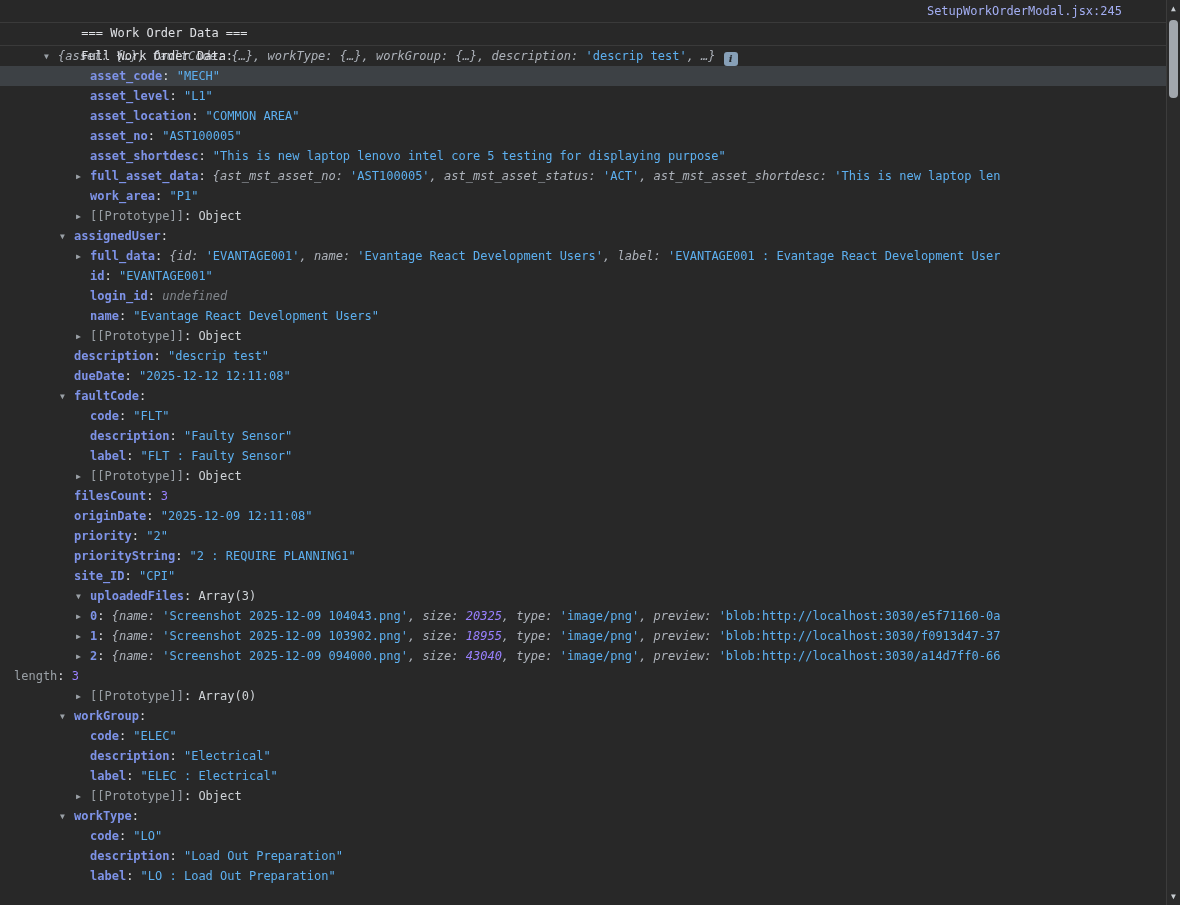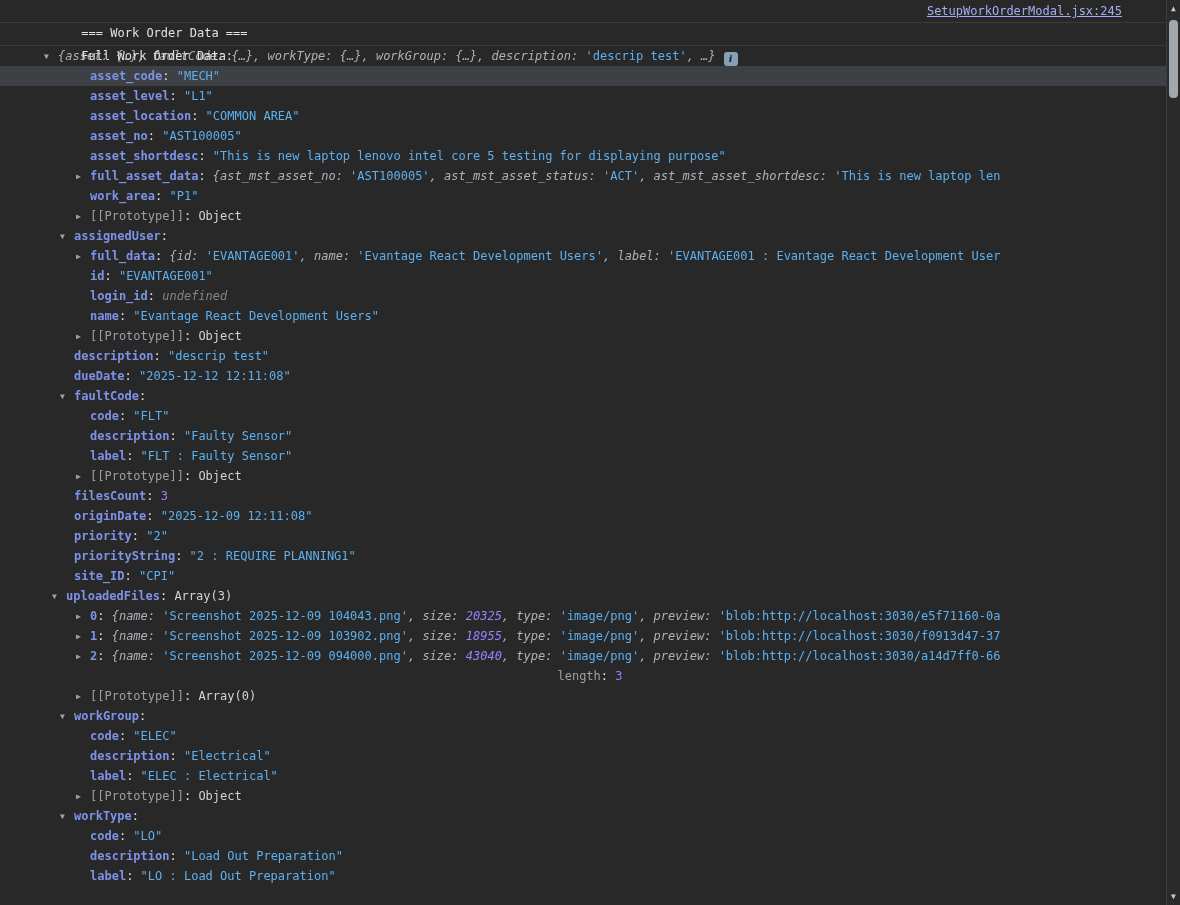--- a/index.html
+++ b/index.html
@@ -13,21 +13,21 @@
   .console { position:relative; width:1180px; height:905px; overflow:hidden; background:#282828; }
   .content { position:absolute; left:0; top:0; width:1166px; height:905px; overflow:hidden; }
 
   .msg-row {
     position:relative; height:23px; line-height:22px;
     border-bottom:1px solid #3a3a3a; padding-left:38px; white-space:pre;
   }
   .msg-text { color:#dfe1e5; }
   .src-link {
     position:absolute; right:44px; top:0; color:#a3aef2;
-    text-decoration:underline; cursor:pointer;
+    cursor:pointer;
   }
 
   .tree { }
   .trow { height:20px; line-height:20px; white-space:pre; overflow:hidden; }
   .trow.hl { background:#3d4145; }
   .arrow { display:inline-block; width:14px; font-size:8px; color:#9aa0a6; vertical-align:1px; }
 
   .tok-k  { color:#7e93e8; font-weight:bold; }
   .tok-b  { color:#dfe1e5; }
   .tok-s  { color:#5db0f0; }
@@ -98,25 +98,25 @@
         <div class="trow" style="padding-left: 60px;"><span class="arrow">▼</span><span class="tok-k">faultCode</span><span class="tok-b">:</span></div>
         <div class="trow" style="padding-left: 76px;"><span class="arrow"></span><span class="tok-k">code</span><span class="tok-b">: </span><span class="tok-s">"FLT"</span></div>
         <div class="trow" style="padding-left: 76px;"><span class="arrow"></span><span class="tok-k">description</span><span class="tok-b">: </span><span class="tok-s">"Faulty Sensor"</span></div>
         <div class="trow" style="padding-left: 76px;"><span class="arrow"></span><span class="tok-k">label</span><span class="tok-b">: </span><span class="tok-s">"FLT : Faulty Sensor"</span></div>
         <div class="trow" style="padding-left: 76px;"><span class="arrow">▶</span><span class="tok-sub">[[Prototype]]</span><span class="tok-b">: </span><span class="tok-pl">Object</span></div>
         <div class="trow" style="padding-left: 60px;"><span class="arrow"></span><span class="tok-k">filesCount</span><span class="tok-b">: </span><span class="tok-n">3</span></div>
         <div class="trow" style="padding-left: 60px;"><span class="arrow"></span><span class="tok-k">originDate</span><span class="tok-b">: </span><span class="tok-s">"2025-12-09 12:11:08"</span></div>
         <div class="trow" style="padding-left: 60px;"><span class="arrow"></span><span class="tok-k">priority</span><span class="tok-b">: </span><span class="tok-s">"2"</span></div>
         <div class="trow" style="padding-left: 60px;"><span class="arrow"></span><span class="tok-k">priorityString</span><span class="tok-b">: </span><span class="tok-s">"2 : REQUIRE PLANNING1"</span></div>
         <div class="trow" style="padding-left: 60px;"><span class="arrow"></span><span class="tok-k">site_ID</span><span class="tok-b">: </span><span class="tok-s">"CPI"</span></div>
-        <div class="trow" style="padding-left: 52px;"><span class="arrow">▼</span><span class="tok-k">uploadedFiles</span><span class="tok-b">: </span><span class="tok-pl">Array(3)</span></div>
+        <div class="trow" style="padding-left: 76px;"><span class="arrow">▼</span><span class="tok-k">uploadedFiles</span><span class="tok-b">: </span><span class="tok-pl">Array(3)</span></div>
         <div class="trow" style="padding-left: 76px;"><span class="arrow">▶</span><span class="tok-k">0</span><span class="tok-b">: </span><span class="tok-pb">{</span><span class="tok-pk">name</span><span class="tok-pb">: </span><span class="tok-ps">'Screenshot 2025-12-09 104043.png'</span><span class="tok-pb">, </span><span class="tok-pk">size</span><span class="tok-pb">: </span><span class="tok-pn">20325</span><span class="tok-pb">, </span><span class="tok-pk">type</span><span class="tok-pb">: </span><span class="tok-ps">'image/png'</span><span class="tok-pb">, </span><span class="tok-pk">preview</span><span class="tok-pb">: </span><span class="tok-ps">'blob:http://localhost:3030/e5f71160-0a</span></div>
         <div class="trow" style="padding-left: 76px;"><span class="arrow">▶</span><span class="tok-k">1</span><span class="tok-b">: </span><span class="tok-pb">{</span><span class="tok-pk">name</span><span class="tok-pb">: </span><span class="tok-ps">'Screenshot 2025-12-09 103902.png'</span><span class="tok-pb">, </span><span class="tok-pk">size</span><span class="tok-pb">: </span><span class="tok-pn">18955</span><span class="tok-pb">, </span><span class="tok-pk">type</span><span class="tok-pb">: </span><span class="tok-ps">'image/png'</span><span class="tok-pb">, </span><span class="tok-pk">preview</span><span class="tok-pb">: </span><span class="tok-ps">'blob:http://localhost:3030/f0913d47-37</span></div>
         <div class="trow" style="padding-left: 76px;"><span class="arrow">▶</span><span class="tok-k">2</span><span class="tok-b">: </span><span class="tok-pb">{</span><span class="tok-pk">name</span><span class="tok-pb">: </span><span class="tok-ps">'Screenshot 2025-12-09 094000.png'</span><span class="tok-pb">, </span><span class="tok-pk">size</span><span class="tok-pb">: </span><span class="tok-pn">43040</span><span class="tok-pb">, </span><span class="tok-pk">type</span><span class="tok-pb">: </span><span class="tok-ps">'image/png'</span><span class="tok-pb">, </span><span class="tok-pk">preview</span><span class="tok-pb">: </span><span class="tok-ps">'blob:http://localhost:3030/a14d7ff0-66</span></div>
-        <div class="trow" style=" text-align: center;"><span class="arrow"></span><span class="tok-sub">length</span><span class="tok-b">: </span><span class="tok-n">3</span></div>
+        <div class="trow" style=""><span class="arrow"></span><span class="tok-sub">length</span><span class="tok-b">: </span><span class="tok-n">3</span></div>
         <div class="trow" style="padding-left: 76px;"><span class="arrow">▶</span><span class="tok-sub">[[Prototype]]</span><span class="tok-b">: </span><span class="tok-pl">Array(0)</span></div>
         <div class="trow" style="padding-left: 60px;"><span class="arrow">▼</span><span class="tok-k">workGroup</span><span class="tok-b">:</span></div>
         <div class="trow" style="padding-left: 76px;"><span class="arrow"></span><span class="tok-k">code</span><span class="tok-b">: </span><span class="tok-s">"ELEC"</span></div>
         <div class="trow" style="padding-left: 76px;"><span class="arrow"></span><span class="tok-k">description</span><span class="tok-b">: </span><span class="tok-s">"Electrical"</span></div>
         <div class="trow" style="padding-left: 76px;"><span class="arrow"></span><span class="tok-k">label</span><span class="tok-b">: </span><span class="tok-s">"ELEC : Electrical"</span></div>
         <div class="trow" style="padding-left: 76px;"><span class="arrow">▶</span><span class="tok-sub">[[Prototype]]</span><span class="tok-b">: </span><span class="tok-pl">Object</span></div>
         <div class="trow" style="padding-left: 60px;"><span class="arrow">▼</span><span class="tok-k">workType</span><span class="tok-b">:</span></div>
         <div class="trow" style="padding-left: 76px;"><span class="arrow"></span><span class="tok-k">code</span><span class="tok-b">: </span><span class="tok-s">"LO"</span></div>
         <div class="trow" style="padding-left: 76px;"><span class="arrow"></span><span class="tok-k">description</span><span class="tok-b">: </span><span class="tok-s">"Load Out Preparation"</span></div>
         <div class="trow" style="padding-left: 76px;"><span class="arrow"></span><span class="tok-k">label</span><span class="tok-b">: </span><span class="tok-s">"LO : Load Out Preparation"</span></div>

